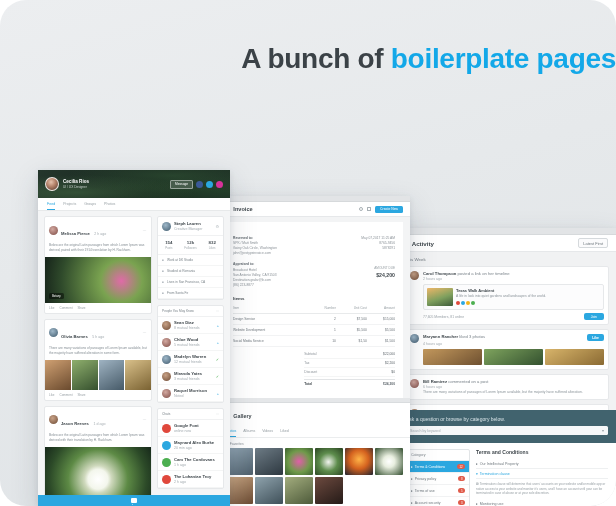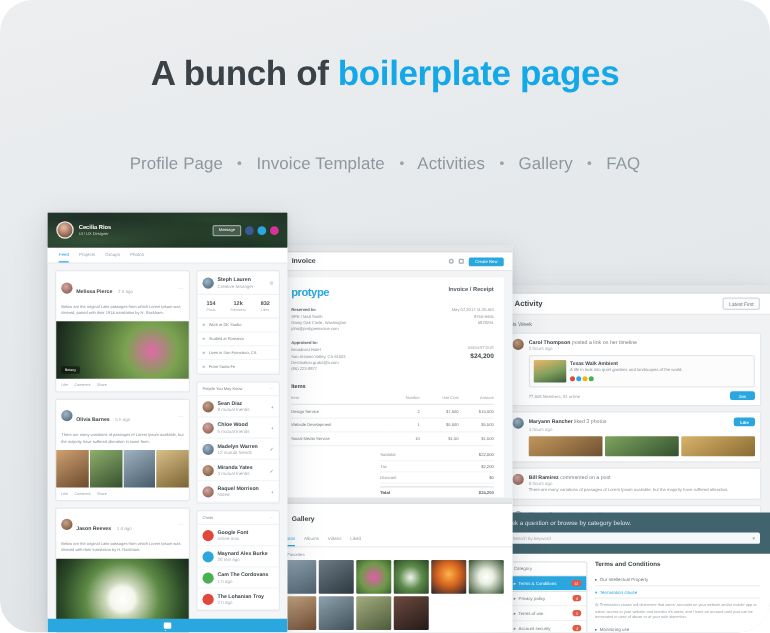--- a/index.html
+++ b/index.html
@@ -23,20 +23,21 @@
   #headline-block {
     position: absolute; left: 0; top: 42px; width: 616px;
     text-align: center;
   }
   .head-line {
     font-size: 28px;
     line-height: 33px;
     font-weight: bold;
     color: #3b4247;
     letter-spacing: -0.3px;
+    text-align: right;
   }
   .head-accent { color: #13a8e8; }
 
   #subtitle-row {
     position: absolute; left: 0; top: 123px; width: 616px;
     text-align: center;
     font-size: 13.5px;
     color: #8d979d;
     letter-spacing: 0.1px;
   }
@@ -281,31 +282,20 @@
 <body>
 
 <div id="stage">
 
   <div id="headline-block">
     <div class="head-line">
       <span>A bunch of </span><span class="head-accent">boilerplate pages</span>
     </div>
   </div>
 
-  <div id="subtitle-row">
-    <span class="sub-item">Profile Page</span>
-    <span class="sub-dot"></span>
-    <span class="sub-item">Invoice Template</span>
-    <span class="sub-dot"></span>
-    <span class="sub-item">Activities</span>
-    <span class="sub-dot"></span>
-    <span class="sub-item">Gallery</span>
-    <span class="sub-dot"></span>
-    <span class="sub-item">FAQ</span>
-  </div>
 
   <div id="mockups">
 
     <div class="card" id="card-activity">
       <div class="browser-bar"></div>
 
       <div class="act-head">
         <span class="act-chev">›</span>
         <span class="act-title">Activity</span>
         <span class="act-btn">Latest First</span>
@@ -434,24 +424,20 @@
         <span class="act-chev">›</span>
         <span class="inv-title">Invoice</span>
         <span class="icons">
           <span class="ic-o"></span>
           <span class="ic-p"></span>
           <span class="mini-btn">Create New</span>
         </span>
       </div>
 
       <div class="inv-sheet">
-        <div class="inv-top">
-          <div class="inv-logo">protype</div>
-          <div class="inv-rt">Invoice / Receipt</div>
-        </div>
 
         <div class="inv-cols">
           <div class="l">
             <b>Reserved to:</b><br>
             <span>SPK / Matt Smith</span><br>
             <span>Gainy Oak Circle, Washington</span><br>
             <span>john@protypeinvoice.com</span>
           </div>
           <div class="r">
             <span>May 07,2017 11:25 AM</span><br>

